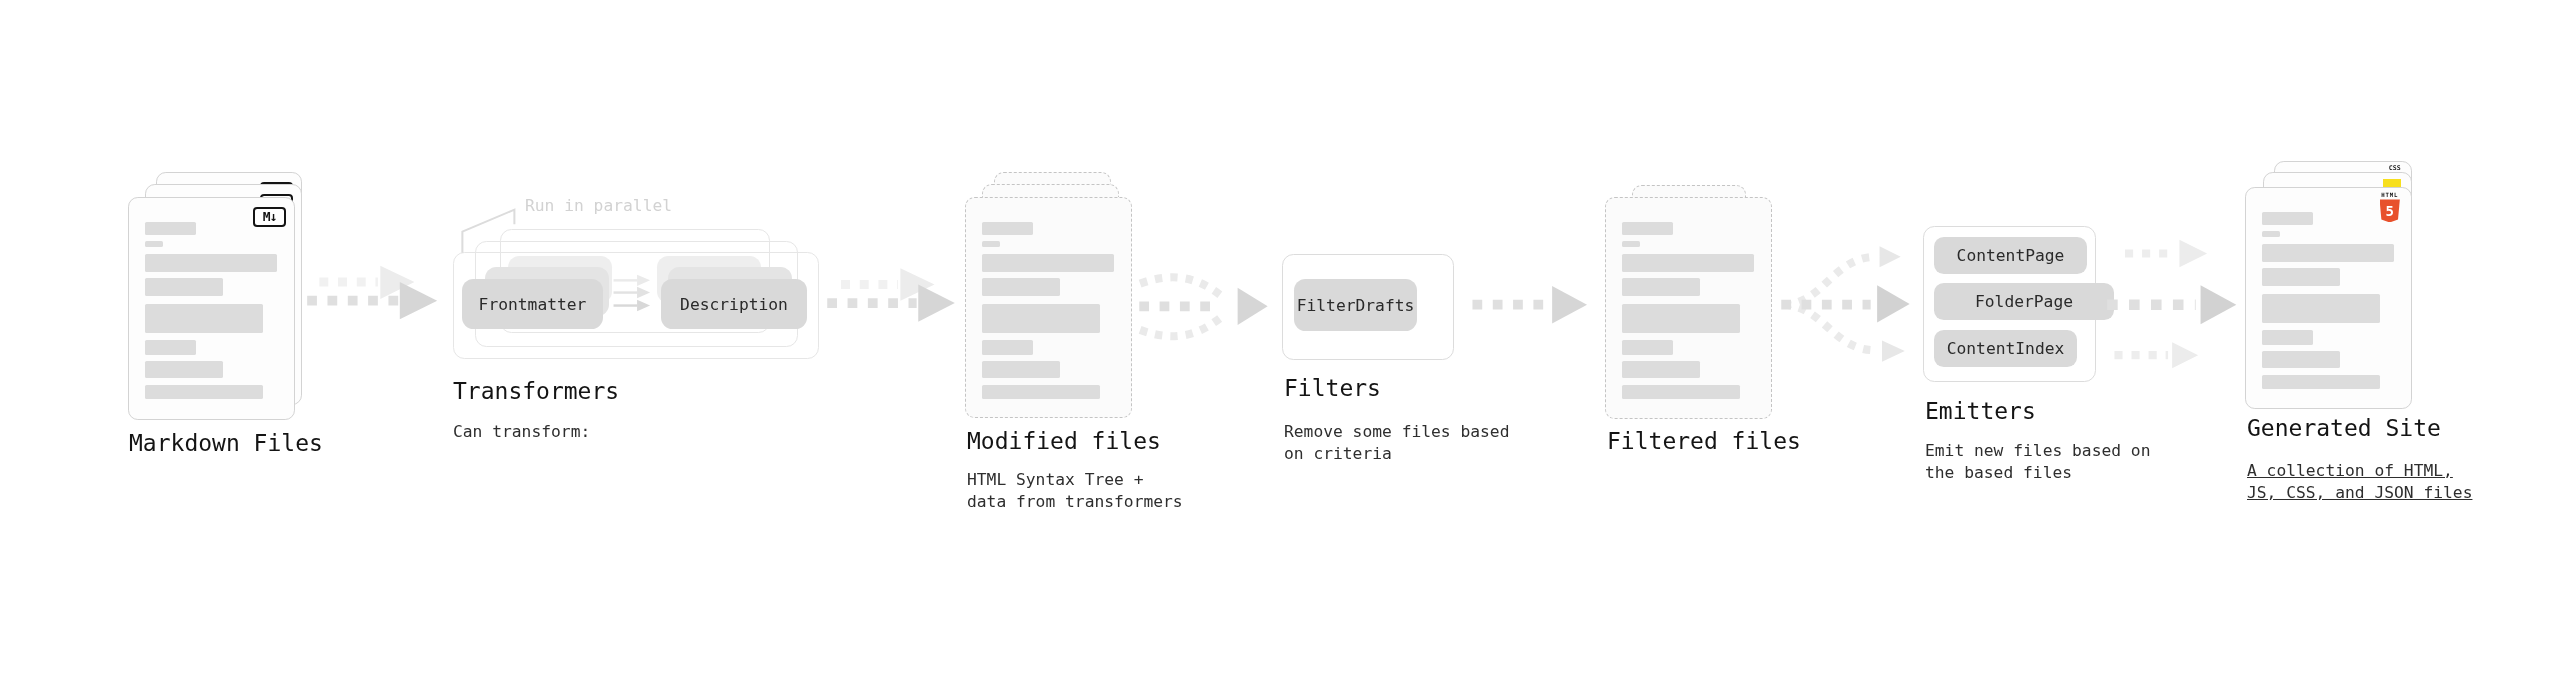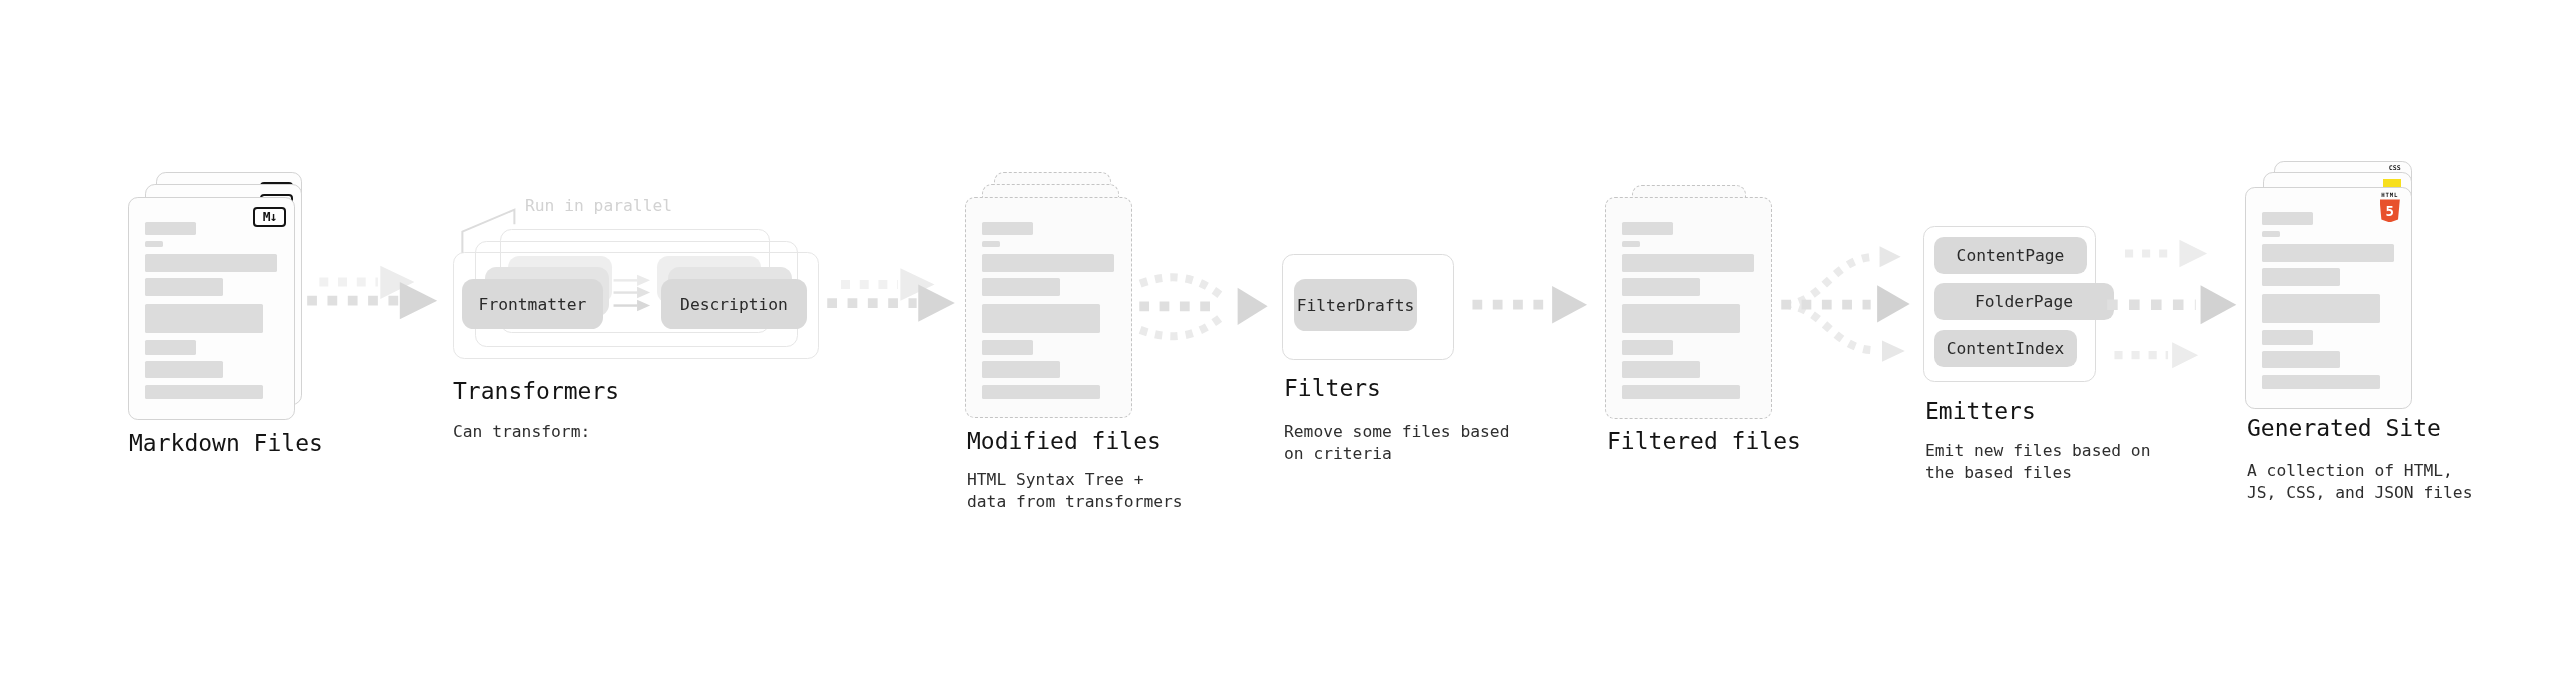--- a/index.html
+++ b/index.html
@@ -180,21 +180,21 @@
       <div class="ln ln-1"></div>
       <div class="ln ln-2"></div>
       <div class="ln ln-3"></div>
       <div class="ln ln-4"></div>
       <div class="ln ln-5"></div>
       <div class="ln ln-6"></div>
       <div class="ln ln-7"></div>
       <div class="ln ln-8"></div>
     </div>
     <div class="stage-label" style="left:2247px;top:414px;">Generated Site</div>
-    <div class="stage-desc" style="left:2247px;top:449px;">
+    <div class="stage-desc" style="left:2247px;top:449px;text-decoration:underline;">
       <div>A collection of HTML,</div>
       <div>JS, CSS, and JSON files</div>
     </div>
   </div>
 
   <svg id="arrows" width="2576" height="681" viewBox="0 0 3170 838">
 
     <polyline points="569,311 569,285 633,258 633,276" fill="none" stroke="#dcdcdc" stroke-width="2.5"></polyline>
 
     <g>

